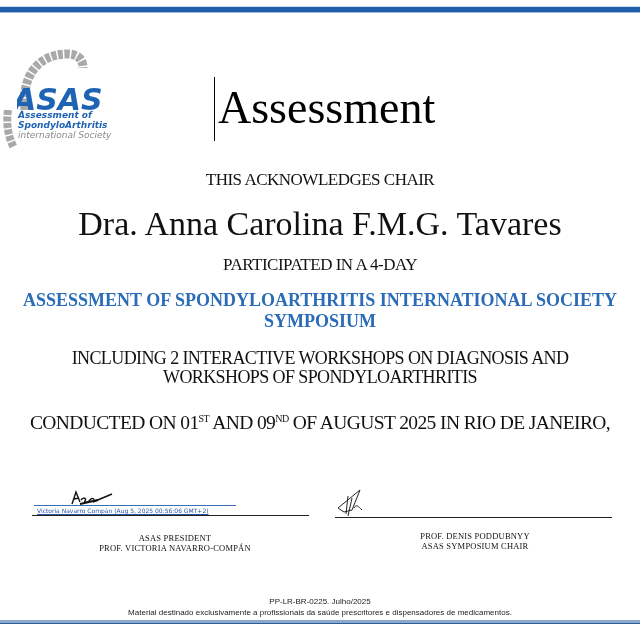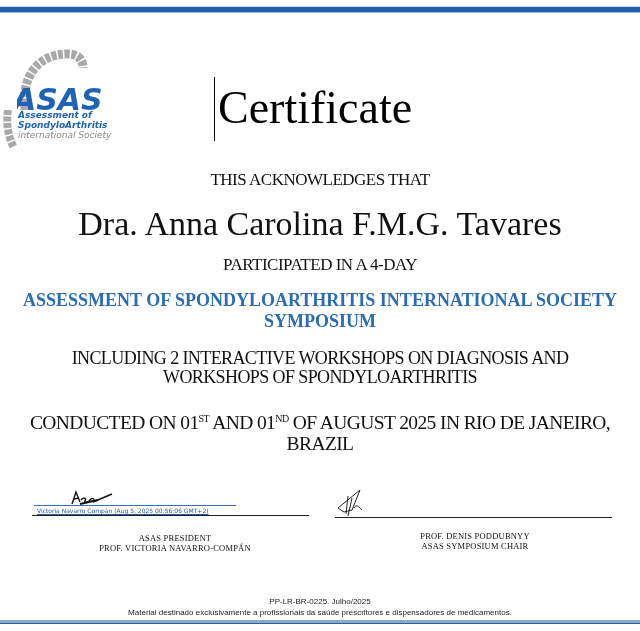--- a/index.html
+++ b/index.html
@@ -45,38 +45,37 @@
     <path d="M8 0 C 6 14, 8 26, 14 38" fill="none" stroke="#a9a9a9" stroke-width="8" stroke-dasharray="5 1.5"></path>
   </svg>
 </div>
 <div class="logo-text">
   <div>Assessment of</div>
   <div>SpondyloArthritis</div>
   <div class="soc">international Society</div>
 </div>
 
 <div class="cert-divider"></div>
-<div class="cert-title">Certificate</div>
+<div class="cert-title">Assessment</div>
 
-<div class="line ack">THIS ACKNOWLEDGES THAT</div>
+<div class="line ack">THIS ACKNOWLEDGES CHAIR</div>
 <div class="line name">Dra. Anna Carolina F.M.G. Tavares</div>
 <div class="line participated">PARTICIPATED IN A 4-DAY</div>
 <div class="line symposium">
   <div style="white-space:nowrap;">ASSESSMENT OF SPONDYLOARTHRITIS INTERNATIONAL SOCIETY</div>
   <div>SYMPOSIUM</div>
 </div>
 <div class="line workshops">
   <div>INCLUDING 2 INTERACTIVE WORKSHOPS ON DIAGNOSIS AND</div>
   <div>WORKSHOPS OF SPONDYLOARTHRITIS</div>
 </div>
 <div class="line conducted">
   <div style="white-space:nowrap;">
-    <span>CONDUCTED ON 01</span><sup>ST</sup><span> AND 01</span><sup>ND</sup><span> OF AUGUST 2025 IN RIO DE JANEIRO,</span>
+    <span>CONDUCTED ON 01</span><sup>ST</sup><span> AND 09</span><sup>ND</sup><span> OF AUGUST 2025 IN RIO DE JANEIRO,</span>
   </div>
-  <div>BRAZIL</div>
 </div>
 
 <svg class="signature" style="left:68px;top:488px;" width="48" height="20" viewBox="0 0 48 20">
   <path d="M4 16 L8 4 L12 14 M6 11 L11 10 M13 12 C15 9, 19 10, 17 13 C15 15, 20 15, 22 12 C24 9, 28 11, 25 14 L44 6" fill="none" stroke="#111" stroke-width="1.4"></path>
   <path d="M12 16 L30 12" stroke="#111" stroke-width="2"></path>
 </svg>
 <div class="sig-left-blue"></div>
 <a class="sig-left-link">Victoria Navarro Compán (Aug 5, 2025 00:56:06 GMT+2)</a>
 <div class="sig-left-line"></div>
 <div class="sig-name sig-name-left">

